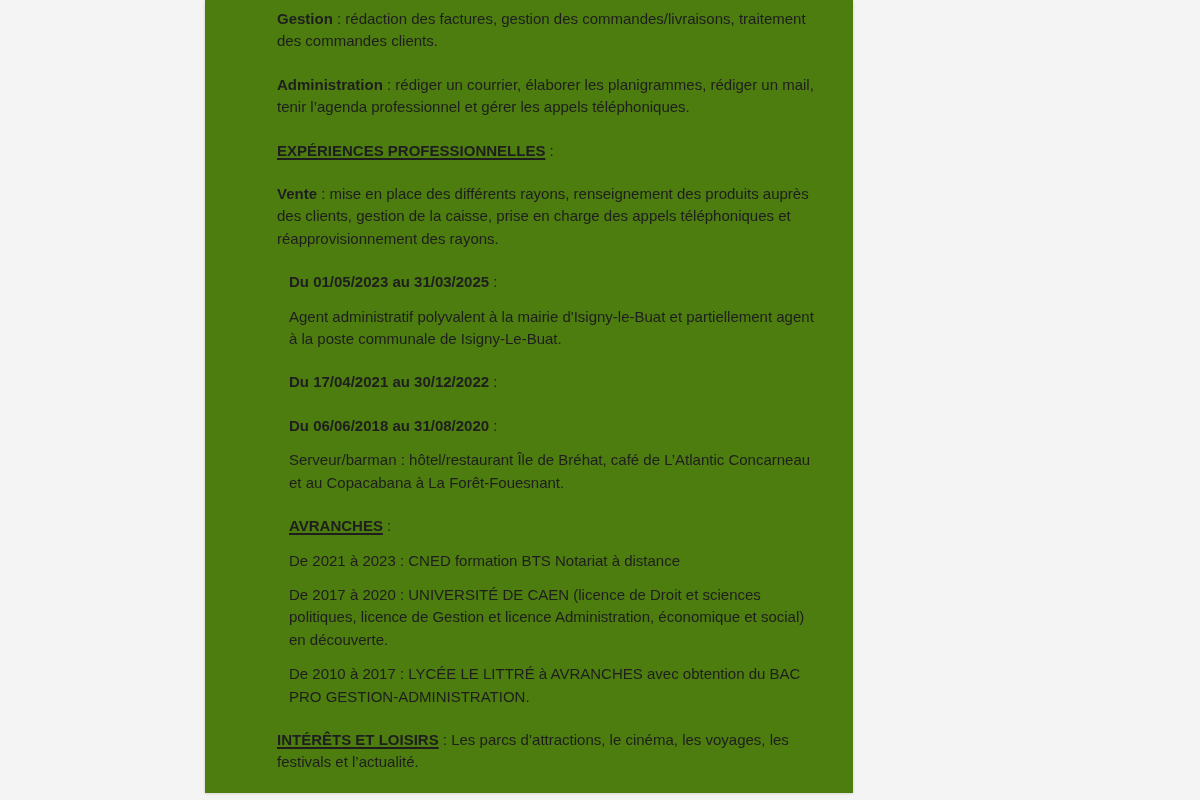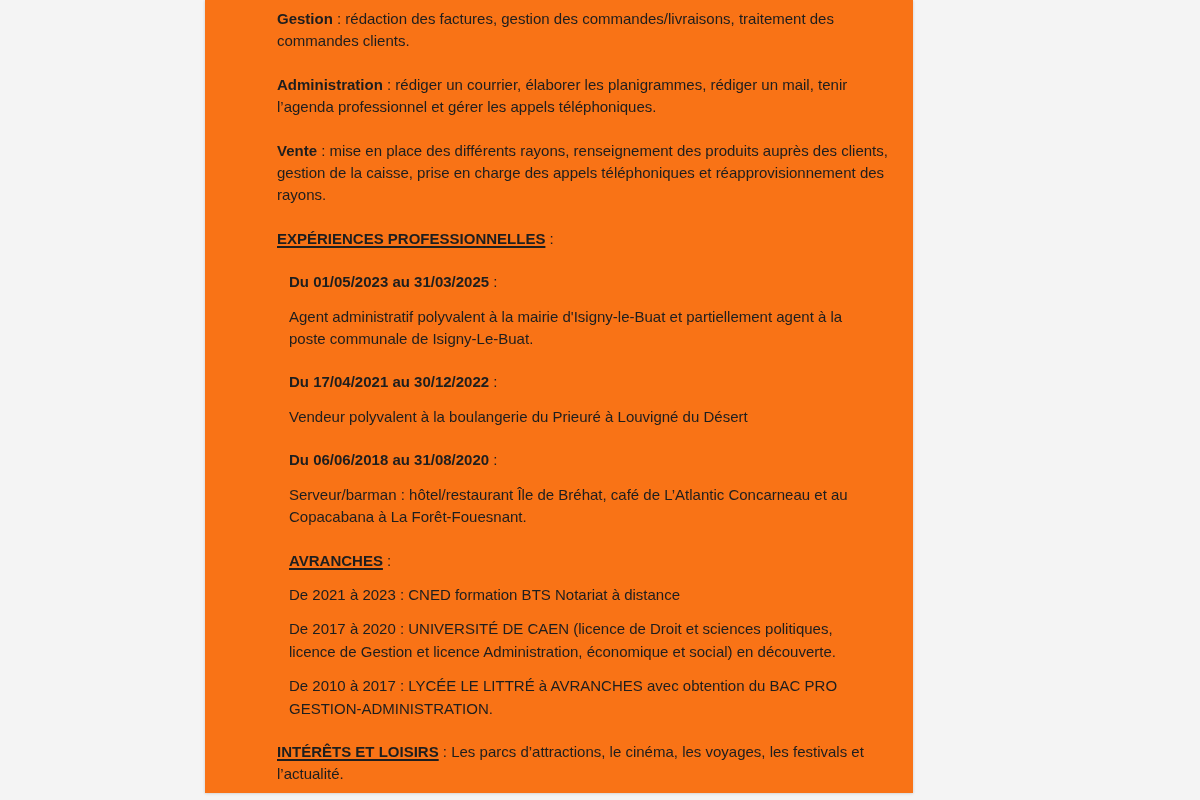--- a/index.html
+++ b/index.html
@@ -5,22 +5,22 @@
   html, body { margin: 0; padding: 0; }
   body {
     width: 1200px; height: 800px;
     background: #f4f4f4;
     overflow: hidden;
     font-family: "Liberation Sans", "DejaVu Sans", sans-serif;
   }
   .viewport { position: relative; width: 1200px; height: 800px; }
   .paper {
     position: absolute; left: 205px; top: 0;
-    width: 708px; height: 793px;
-    background: #f97316;
+    width: 648px; height: 793px;
+    background: #4d7c0f;
     box-shadow: 0 1px 3px rgba(0,0,0,0.10), 1px 0 2px rgba(0,0,0,0.04), -1px 0 2px rgba(0,0,0,0.04);
   }
   .content {
     box-sizing: border-box;
     width: 100%; height: 100%;
     padding: 8px 25px 0 72px;
     font-size: 15px;
     line-height: 22.4px;
     color: #1e1e1e;
   }
@@ -34,32 +34,31 @@
 
 <div class="viewport">
   <div class="paper">
     <div class="content">
 
       <p class="para"><strong class="b">Gestion</strong><span> : rédaction des factures, gestion des commandes/livraisons, traitement des commandes clients.</span></p>
 
 
       <p class="para"><strong class="b">Administration</strong><span> : rédiger un courrier, élaborer les planigrammes, rédiger un mail, tenir l’agenda professionnel et gérer les appels téléphoniques.</span></p>
 
+      <p class="para"><strong class="b u">EXPÉRIENCES PROFESSIONNELLES</strong><span> :</span></p>
+
       <p class="para"><strong class="b">Vente</strong><span> : mise en place des différents rayons, renseignement des produits auprès des clients, gestion de la caisse, prise en charge des appels téléphoniques et réapprovisionnement des rayons.</span></p>
-
-      <p class="para"><strong class="b u">EXPÉRIENCES PROFESSIONNELLES</strong><span> :</span></p>
 
       <div class="para">
         <p class="line"><strong class="b">Du 01/05/2023 au 31/03/2025</strong><span> :</span></p>
         <p class="line">Agent administratif polyvalent à la mairie d'Isigny-le-Buat et partiellement agent à la poste communale de Isigny-Le-Buat.</p>
       </div>
 
       <div class="para">
         <p class="line"><strong class="b">Du 17/04/2021 au 30/12/2022</strong><span> :</span></p>
-        <p class="line">Vendeur polyvalent à la boulangerie du Prieuré à Louvigné du Désert</p>
       </div>
 
       <div class="para">
         <p class="line"><strong class="b">Du 06/06/2018 au 31/08/2020</strong><span> :</span></p>
         <p class="line">Serveur/barman : hôtel/restaurant Île de Bréhat, café de L’Atlantic Concarneau et au Copacabana à La Forêt-Fouesnant.</p>
       </div>
 
       <div class="para">
         <p class="line"><strong class="b u">AVRANCHES</strong><span> :</span></p>
         <p class="line">De 2021 à 2023 : CNED formation BTS Notariat à distance</p>

